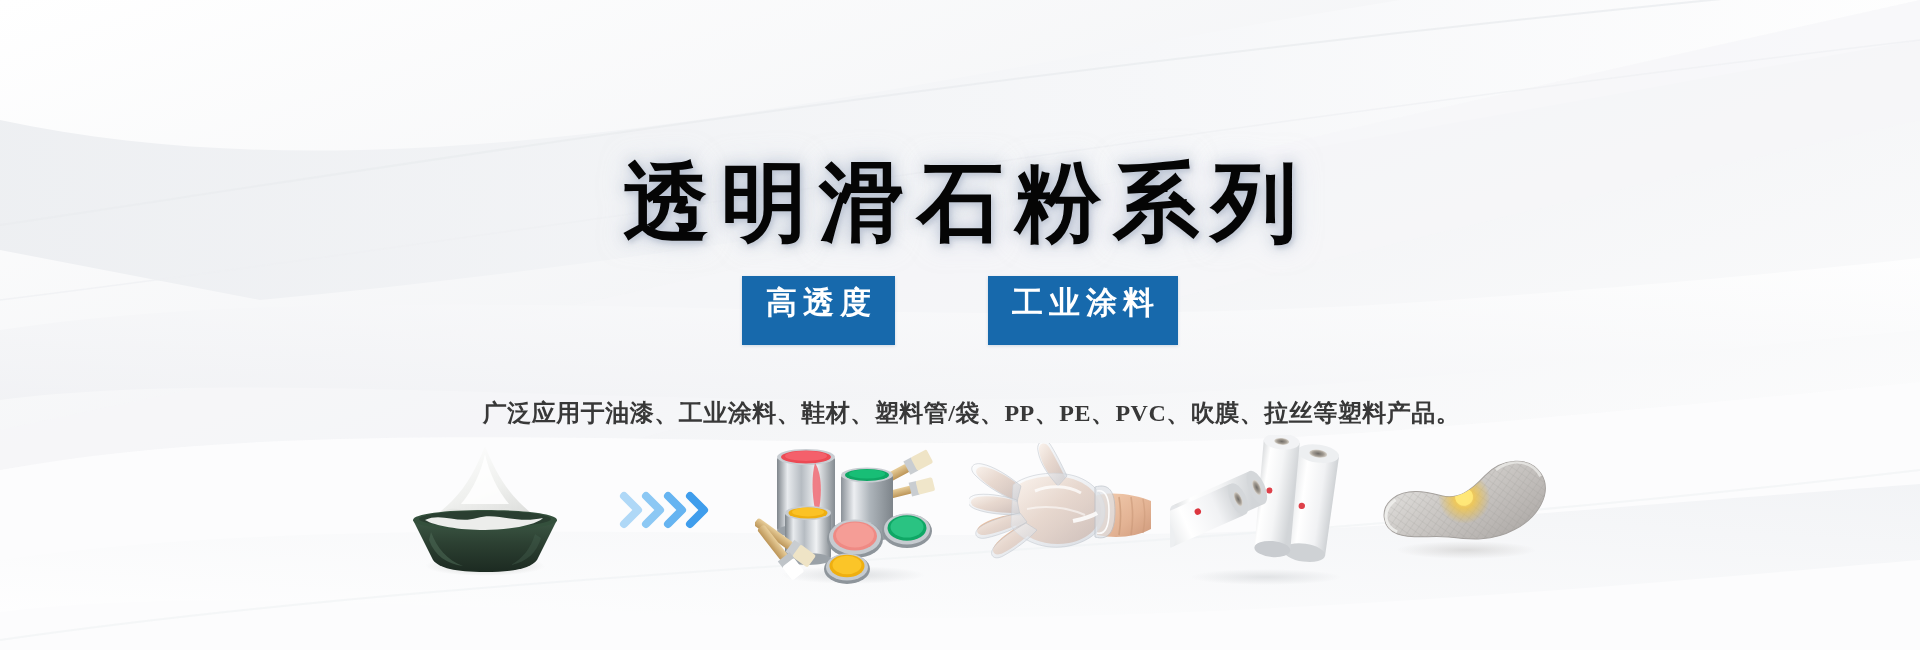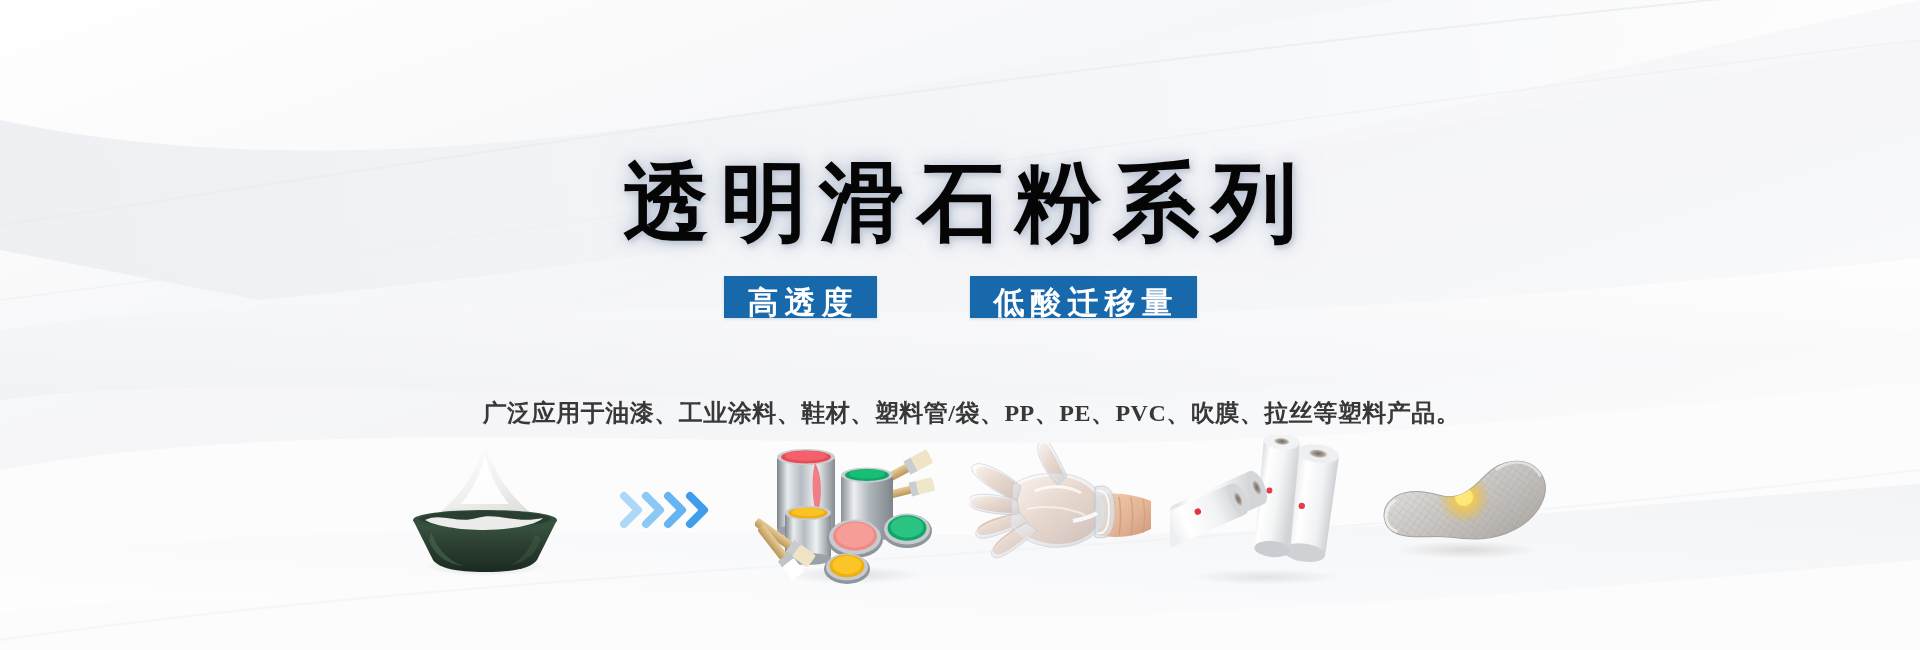--- a/index.html
+++ b/index.html
@@ -64,21 +64,21 @@
     gap: 93px;
   }
   .badge {
     background: #1769AC;
     color: #ffffff;
     font-family: "Liberation Serif", "DejaVu Serif", serif;
     font-size: 31px;
     font-weight: 700;
     letter-spacing: 6px;
     text-indent: 6px;
-    height: 42px;
+    height: 69px;
     line-height: 53px;
     padding: 0 18px;
     white-space: nowrap;
     box-shadow: 0 1px 3px rgba(20,70,120,0.18);
   }
 
   
   .subtitle-wrap {
     position: absolute;
     left: 0;
@@ -184,21 +184,21 @@
       <path d="M0,640 C560,560 1160,560 1920,470" fill="none" stroke="#eff1f3" stroke-width="2" opacity="0.6"></path>
     </svg>
   </div>
 
   <div class="title-wrap">
     <h1 class="title">透明滑石粉系列</h1>
   </div>
 
   <div class="badges">
     <span class="badge">高透度</span>
-    <span class="badge">低酸迁移量</span>
+    <span class="badge">工业涂料</span>
   </div>
 
   <div class="subtitle-wrap">
     <p class="subtitle">广泛应用于油漆、工业涂料、鞋材、塑料管/袋、PP、PE、PVC、吹膜、拉丝等塑料产品。</p>
   </div>
 
   <div class="strip">
 
     <div class="fig fig-powder">
       <svg viewBox="0 0 200 140" xmlns="http://www.w3.org/2000/svg">

